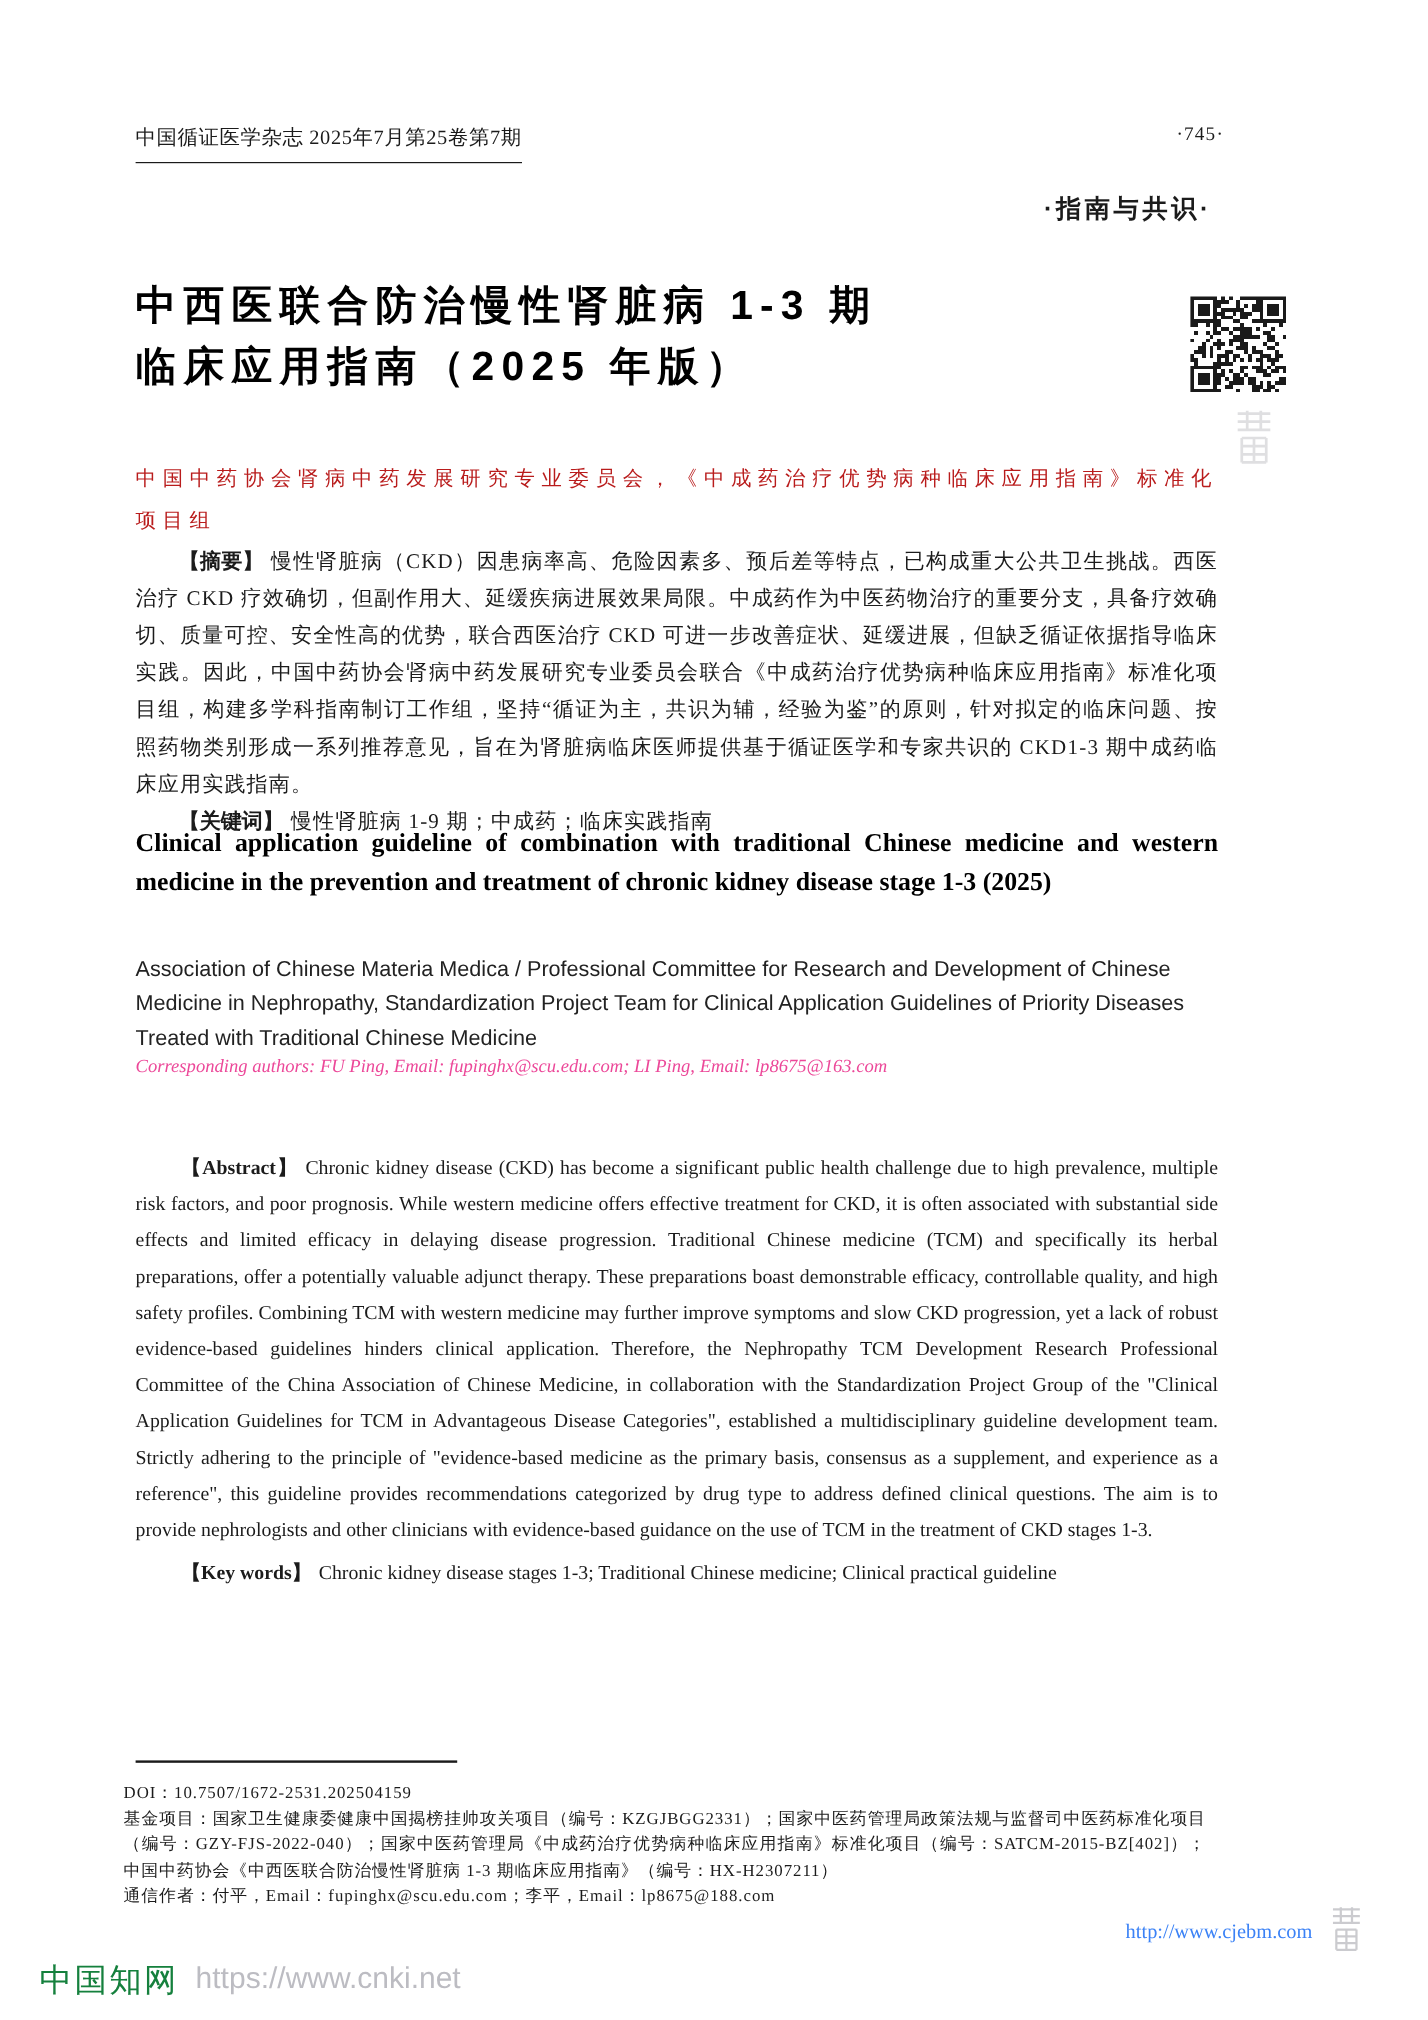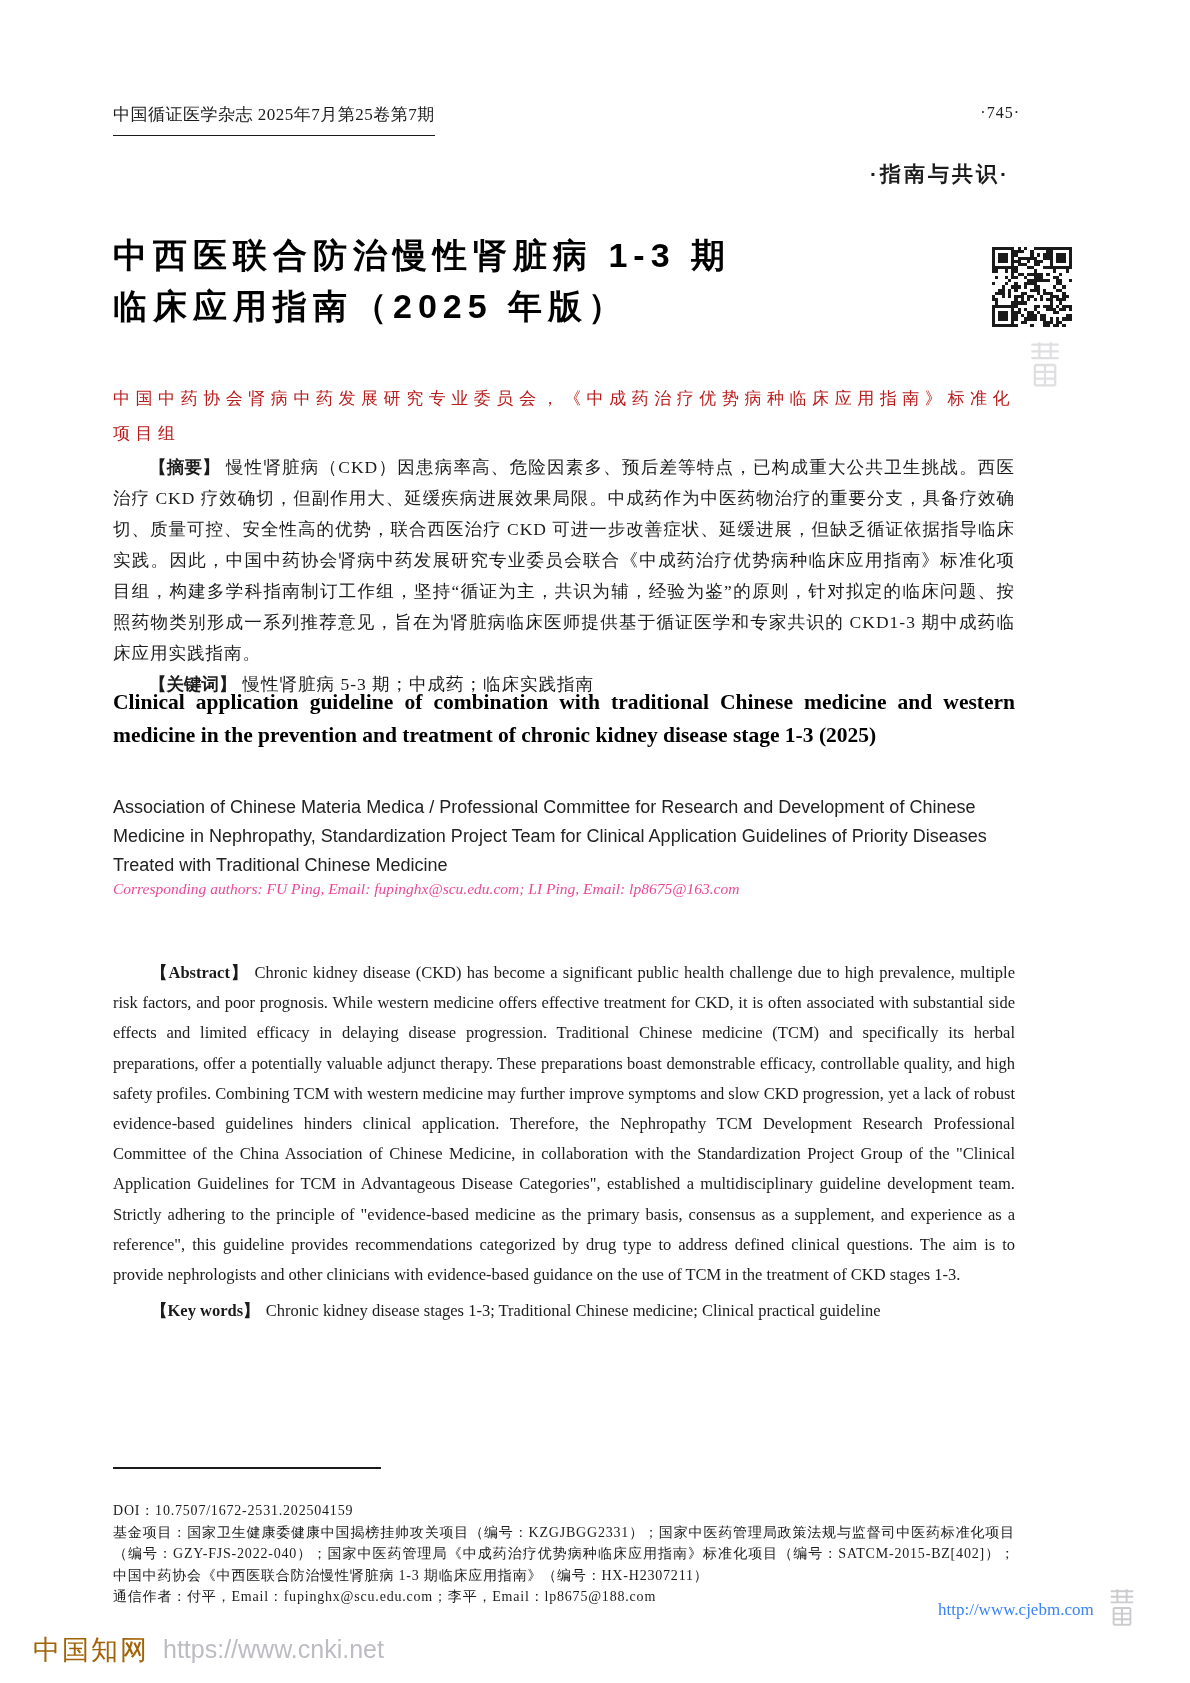--- a/index.html
+++ b/index.html
@@ -53,21 +53,21 @@
   .en-block p { text-align:justify; text-indent:38px; }
   .en-block .kw { margin-top:6px; text-align:left; }
   .en-label { font-weight:bold; margin-right:6px; }
 
   
   .footnote-rule { width:268px; height:1.5px; background:#1a1a1a; }
   .footnote { width:902px; font-size:14px; line-height:21.5px; letter-spacing:0.8px; }
   .footnote p { text-align:justify; }
 
   
-  .cnki-name { font-size:27px; color:#a16207; letter-spacing:2px;
+  .cnki-name { font-size:27px; color:#15803d; letter-spacing:2px;
     font-family:Liberation Sans, sans-serif; }
   .cnki-url  { font-size:25px; color:#bcbcc2;
     font-family:"Liberation Sans","DejaVu Sans",sans-serif; }
   .journal-url { font-size:17px; color:#3b82f6;text-align:center; }
 
   .qr-box { width:80px; height:82px; }
   .seal { opacity:0.9; }
   .side-mark { opacity:0.55; }
 </style>
 </head>
@@ -407,37 +407,37 @@
     <svg width="34" height="50" viewBox="0 0 30 42" fill="none" stroke="#c6c6ca" stroke-width="2">
       <path d="M3 3 H27 M3 9 H27 M10 1 V15 M20 1 V15 M3 15 H27"></path>
       <path d="M6 21 H24 M6 27 H24 M6 33 H24 M15 21 V39 M6 39 H24 M24 21 V39 M6 21 V39"></path>
     </svg>
   </div>
 
   <div class="abs cn-authors serif" style="left:113px; top:381px;">中国中药协会肾病中药发展研究专业委员会，《中成药治疗优势病种临床应用指南》标准化项目组</div>
 
   <div class="abs cn-block serif" style="left:113px; top:452px;">
     <p><span class="cn-label">【摘要】</span><span>慢性肾脏病（CKD）因患病率高、危险因素多、预后差等特点，已构成重大公共卫生挑战。西医治疗 CKD 疗效确切，但副作用大、延缓疾病进展效果局限。中成药作为中医药物治疗的重要分支，具备疗效确切、质量可控、安全性高的优势，联合西医治疗 CKD 可进一步改善症状、延缓进展，但缺乏循证依据指导临床实践。因此，中国中药协会肾病中药发展研究专业委员会联合《中成药治疗优势病种临床应用指南》标准化项目组，构建多学科指南制订工作组，坚持“循证为主，共识为辅，经验为鉴”的原则，针对拟定的临床问题、按照药物类别形成一系列推荐意见，旨在为肾脏病临床医师提供基于循证医学和专家共识的 CKD1-3 期中成药临床应用实践指南。</span></p>
-    <p><span class="cn-label">【关键词】</span><span>慢性肾脏病 5-3 期；中成药；临床实践指南</span></p>
+    <p><span class="cn-label">【关键词】</span><span>慢性肾脏病 1-9 期；中成药；临床实践指南</span></p>
   </div>
 
   <div class="abs en-title serif" style="left:113px; top:686px;">Clinical application guideline of combination with traditional Chinese medicine and western medicine in the prevention and treatment of chronic kidney disease stage 1-3 (2025)</div>
 
   <div class="abs en-affiliation sans" style="left:113px; top:793px;">Association of Chinese Materia Medica / Professional Committee for Research and Development of Chinese Medicine in Nephropathy, Standardization Project Team for Clinical Application Guidelines of Priority Diseases Treated with Traditional Chinese Medicine</div>
 
   <div class="abs en-corresponding serif" style="left:113px; top:880px;">Corresponding authors: FU Ping, Email: fupinghx@scu.edu.com; LI Ping, Email: lp8675@163.com</div>
 
   <div class="abs en-block serif" style="left:113px; top:958px;">
     <p><span class="en-label">【Abstract】</span><span>Chronic kidney disease (CKD) has become a significant public health challenge due to high prevalence, multiple risk factors, and poor prognosis. While western medicine offers effective treatment for CKD, it is often associated with substantial side effects and limited efficacy in delaying disease progression. Traditional Chinese medicine (TCM) and specifically its herbal preparations, offer a potentially valuable adjunct therapy. These preparations boast demonstrable efficacy, controllable quality, and high safety profiles. Combining TCM with western medicine may further improve symptoms and slow CKD progression, yet a lack of robust evidence-based guidelines hinders clinical application. Therefore, the Nephropathy TCM Development Research Professional Committee of the China Association of Chinese Medicine, in collaboration with the Standardization Project Group of the "Clinical Application Guidelines for TCM in Advantageous Disease Categories", established a multidisciplinary guideline development team. Strictly adhering to the principle of "evidence-based medicine as the primary basis, consensus as a supplement, and experience as a reference", this guideline provides recommendations categorized by drug type to address defined clinical questions. The aim is to provide nephrologists and other clinicians with evidence-based guidance on the use of TCM in the treatment of CKD stages 1-3.</span></p>
     <p class="kw" style="text-indent:38px;"><span class="en-label">【Key words】</span><span>Chronic kidney disease stages 1-3; Traditional Chinese medicine; Clinical practical guideline</span></p>
   </div>
 
   <div class="abs footnote-rule" style="left:113px; top:1467px;"></div>
 
-  <div class="abs footnote serif" style="left:113px; top:1484px;margin-top:16px;">
+  <div class="abs footnote serif" style="left:103px; top:1484px;">
     <p>DOI：10.7507/1672-2531.202504159</p>
     <p>基金项目：国家卫生健康委健康中国揭榜挂帅攻关项目（编号：KZGJBGG2331）；国家中医药管理局政策法规与监督司中医药标准化项目（编号：GZY-FJS-2022-040）；国家中医药管理局《中成药治疗优势病种临床应用指南》标准化项目（编号：SATCM-2015-BZ[402]）；中国中药协会《中西医联合防治慢性肾脏病 1-3 期临床应用指南》（编号：HX-H2307211）</p>
     <p>通信作者：付平，Email：fupinghx@scu.edu.com；李平，Email：lp8675@188.com</p>
   </div>
 
   <div class="abs journal-url serif" style="top:1600px; left:938px;">http://www.cjebm.com</div>
   <div class="abs seal" style="left:1108px; top:1588px;">
     <svg width="28" height="40" viewBox="0 0 30 42" fill="none" stroke="#c6c6ca" stroke-width="2">
       <path d="M3 3 H27 M3 9 H27 M10 1 V15 M20 1 V15 M3 15 H27"></path>
       <path d="M6 21 H24 M6 27 H24 M6 33 H24 M15 21 V39 M6 39 H24 M24 21 V39 M6 21 V39"></path>

